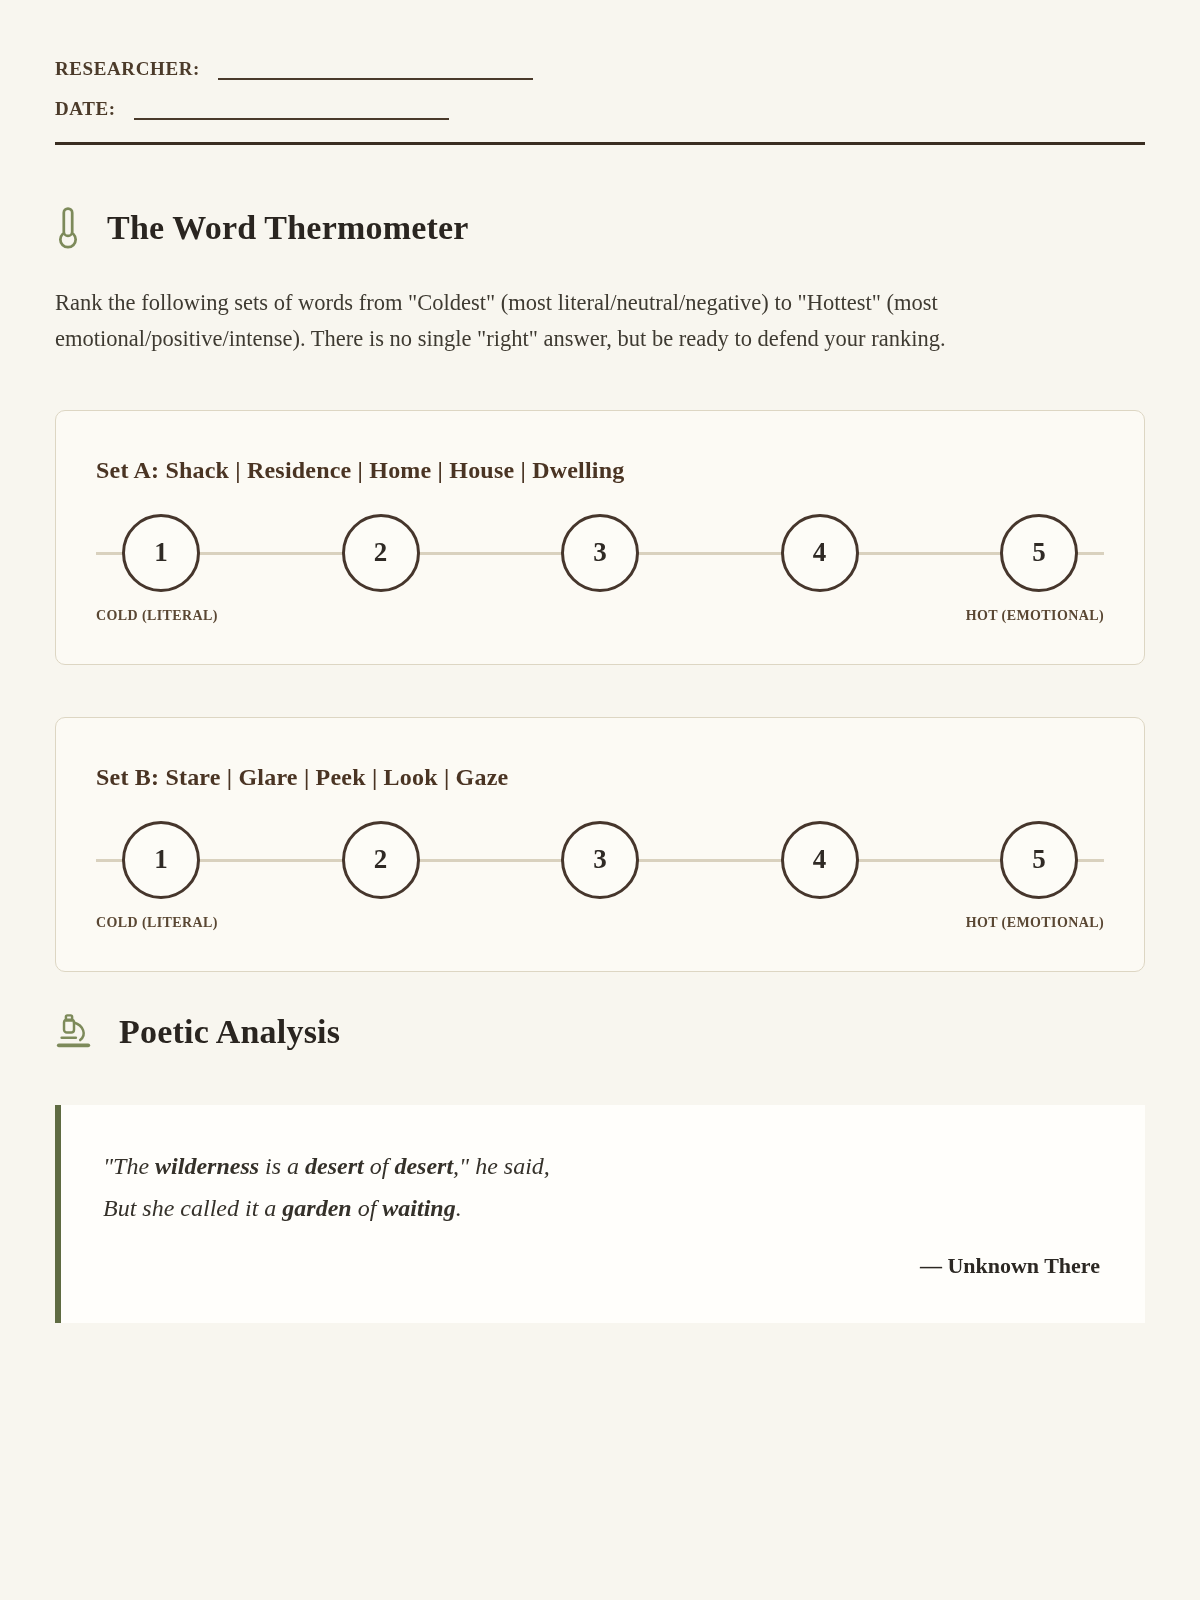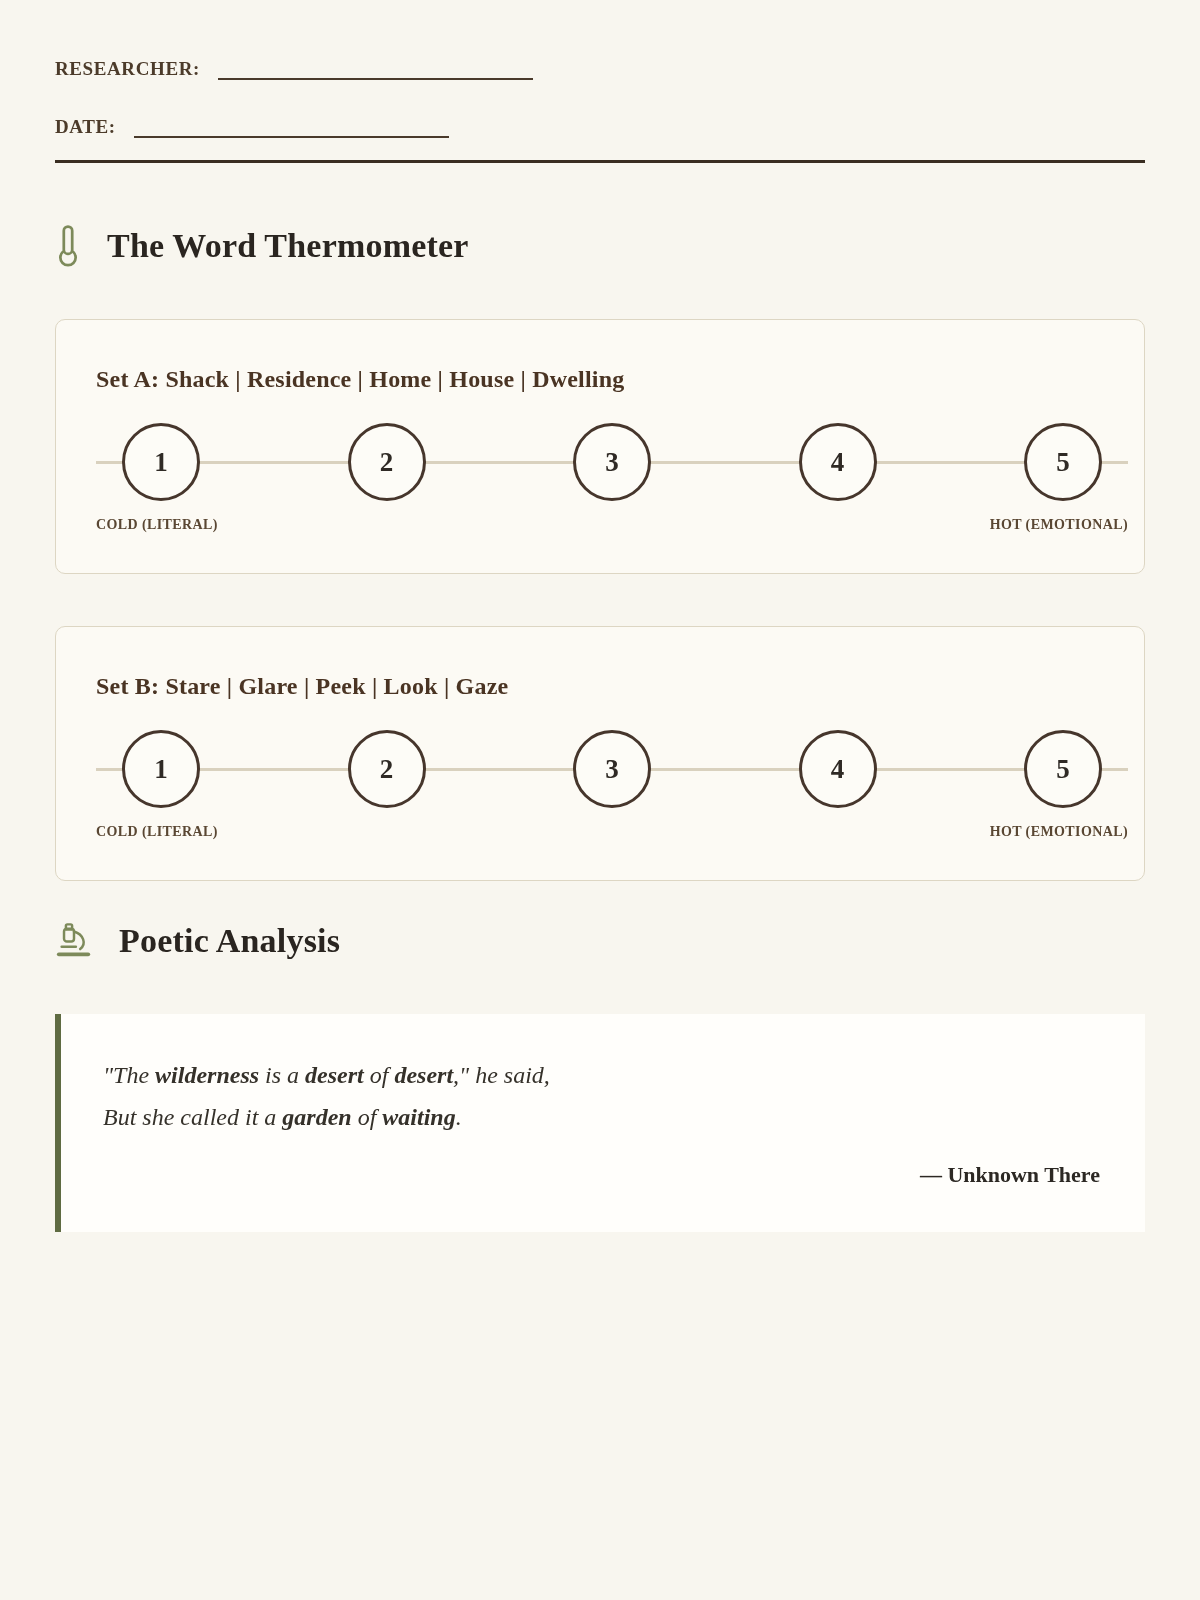--- a/index.html
+++ b/index.html
@@ -29,21 +29,21 @@
   }
   .subtitle {
     margin-top: 10px;
     max-width: 512px;
     font-style: italic;
     font-size: 24px;
     line-height: 1.35;
     color: #5a4733;
   }
   .header-fields { width: 492px; padding-bottom: 2px; }
-  .field-row { display: flex; align-items: flex-end; margin-top: 34px; }
+  .field-row { display: flex; align-items: flex-end; margin-top: 16px; }
   .field-row:first-child { margin-top: 0; }
   .field-label {
     font-weight: 700;
     font-size: 19px;
     letter-spacing: 0.6px;
     color: #4c3b2a;
     white-space: nowrap;
   }
   .field-line {
     display: inline-block;
@@ -79,21 +79,21 @@
     line-height: 1.62;
     color: #3e3a31;
   }
 
   
   .card {
     margin-top: 52px;
     border: 1px solid #ddd6c3;
     border-radius: 10px;
     background: #fcfaf4;
-    padding: 46px 16px 40px 40px;
+    padding: 46px 40px 40px 40px;
   }
   .set-title {
     font-size: 24px;
     font-weight: 700;
     color: #4a3423;
     letter-spacing: 0.2px;
   }
   .scale {
     position: relative;
     margin-top: 30px;
@@ -181,20 +181,21 @@
   <h2 class="section-heading sec-thermo">
     <span class="icon-wrap">
       <svg width="26" height="42" viewBox="0 0 24 40" fill="none" stroke="#7d8a5a" stroke-width="2.6">
         <circle cx="12" cy="31" r="7.3"></circle>
         <rect x="8" y="1.5" width="8" height="26" rx="4" fill="#f8f6ef"></rect>
       </svg>
     </span>
     <span>The Word Thermometer</span>
   </h2>
 
+  <p class="instructions">Rank the following sets of words from "Coldest" (most literal/neutral/negative) to "Hottest" (most emotional/positive/intense). There is no single "right" answer, but be ready to defend your ranking.</p>
 
   <div class="card">
     <h3 class="set-title">Set A: Shack | Residence | Home | House | Dwelling</h3>
     <div class="scale">
       <div class="scale-track"></div>
       <div class="scale-circle">
           <span>1</span>
         </div>
       <div class="scale-circle">
           <span>2</span>

